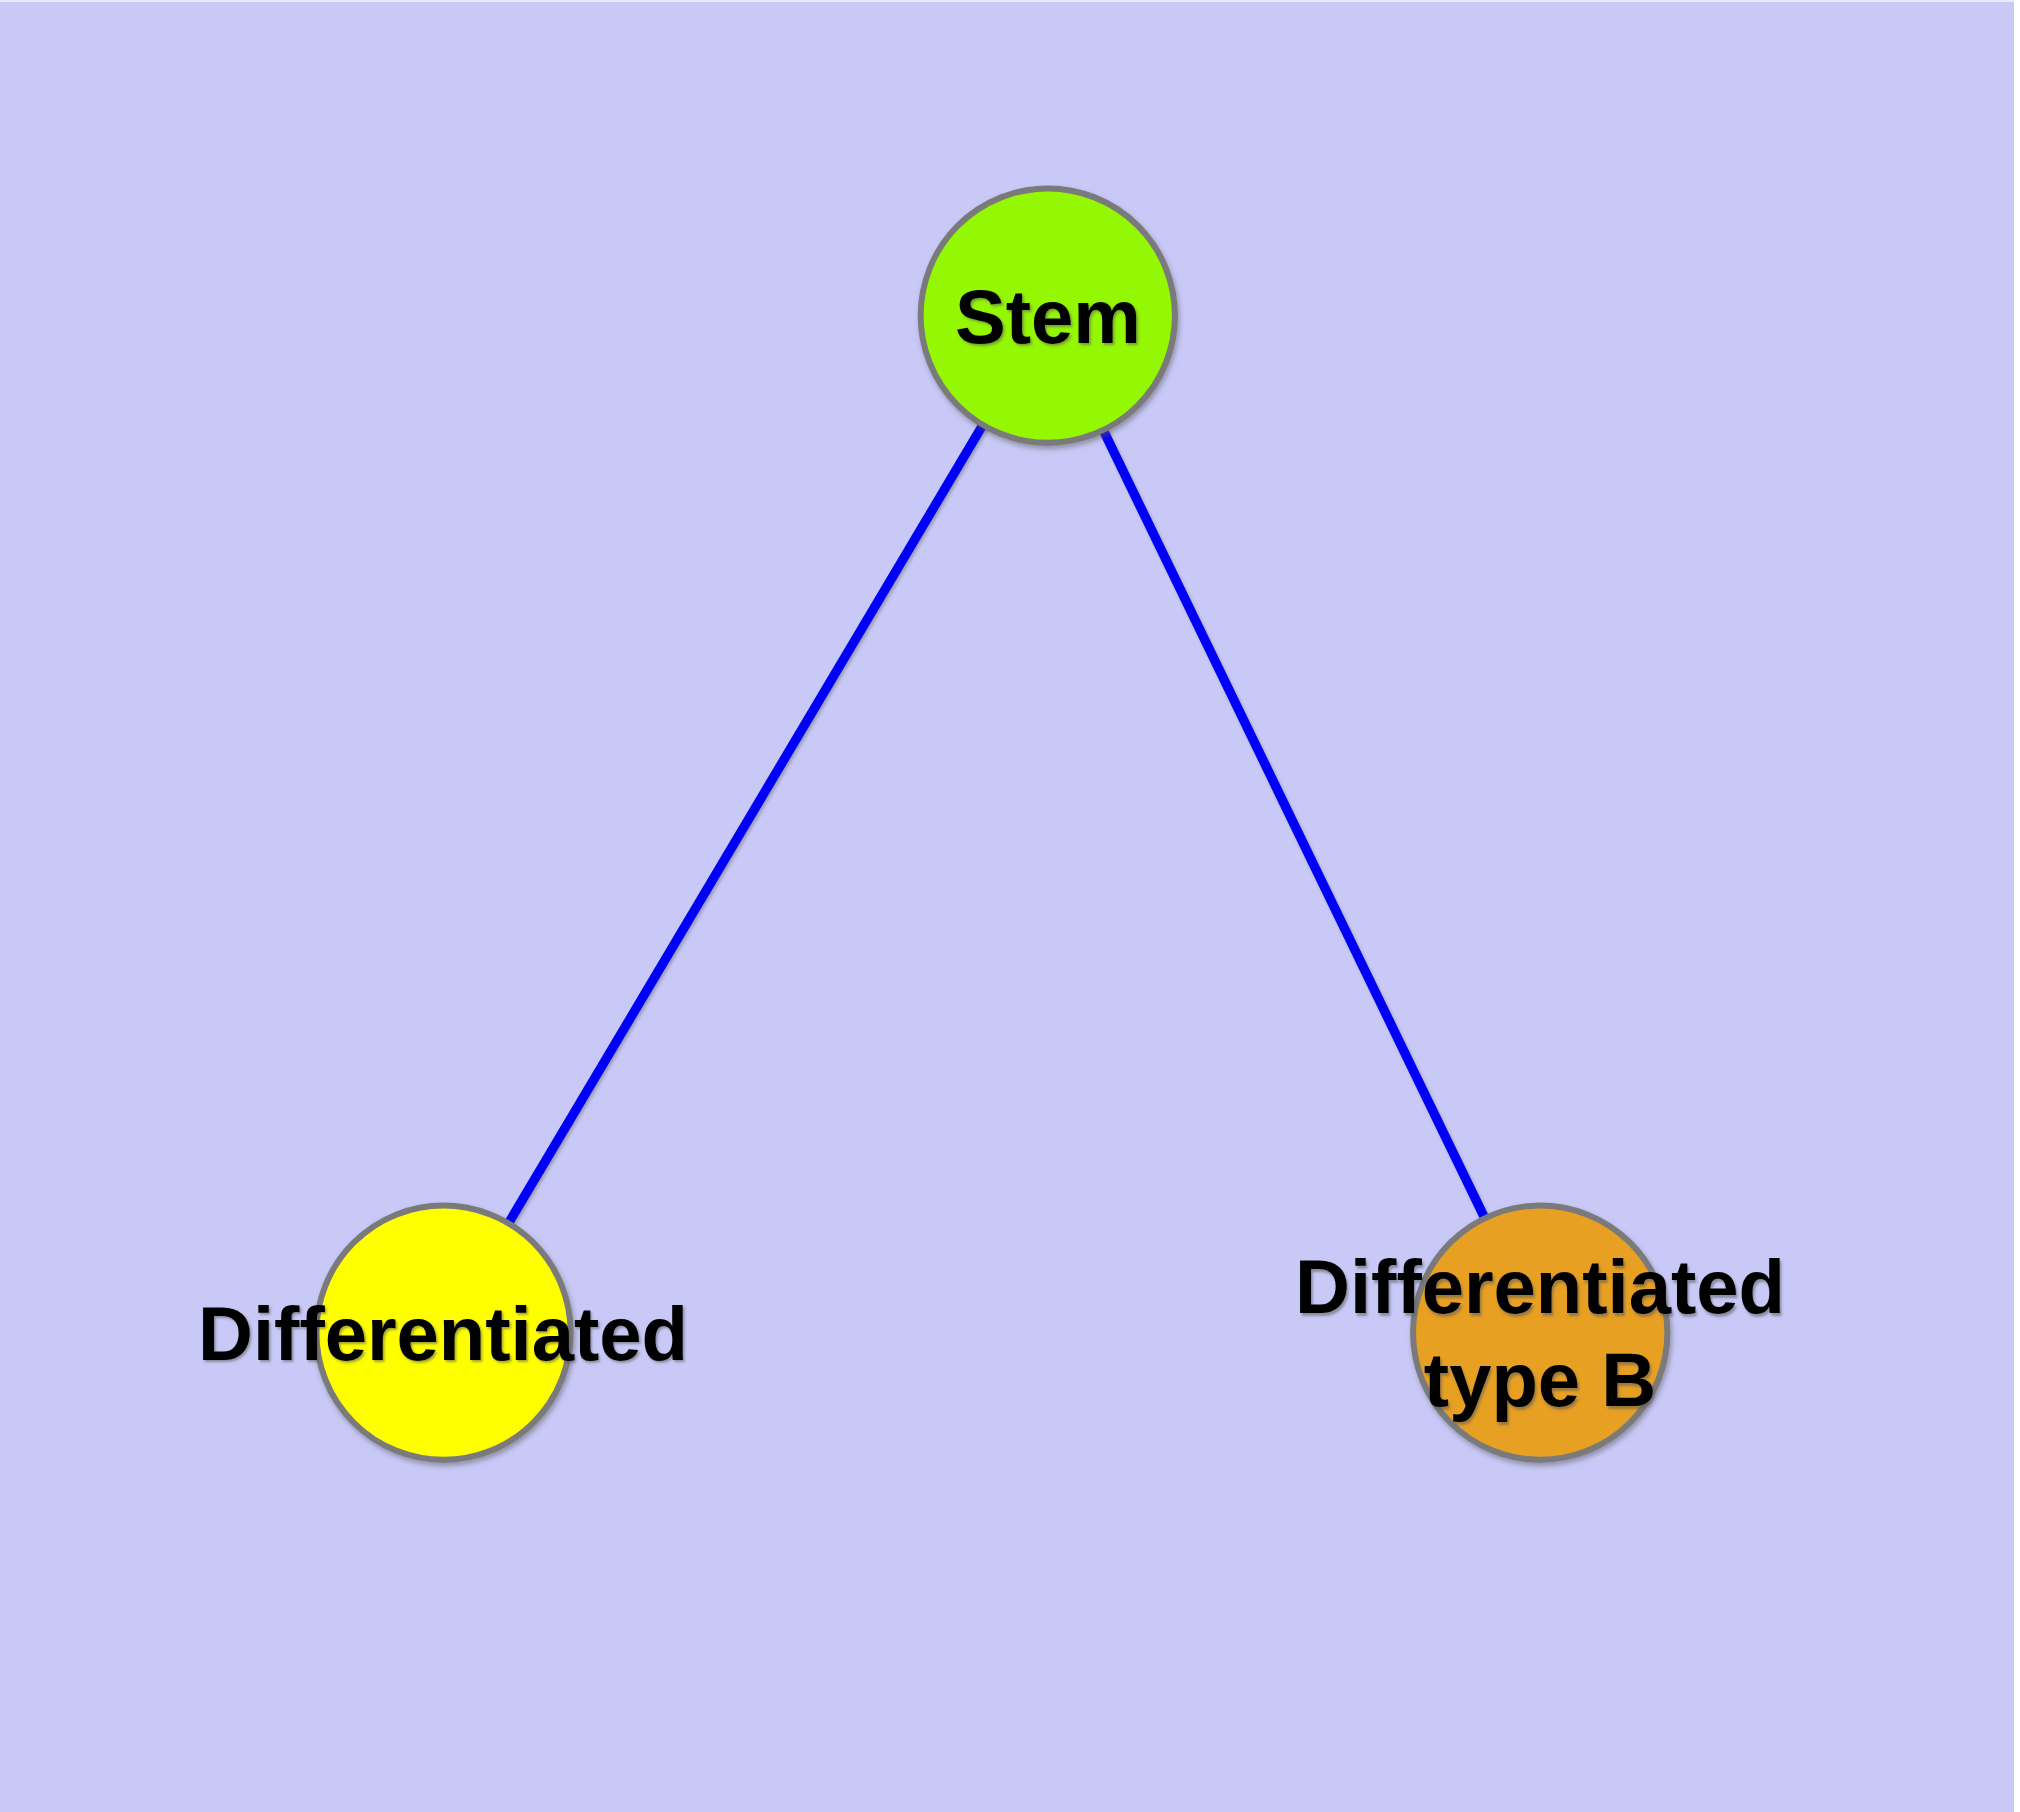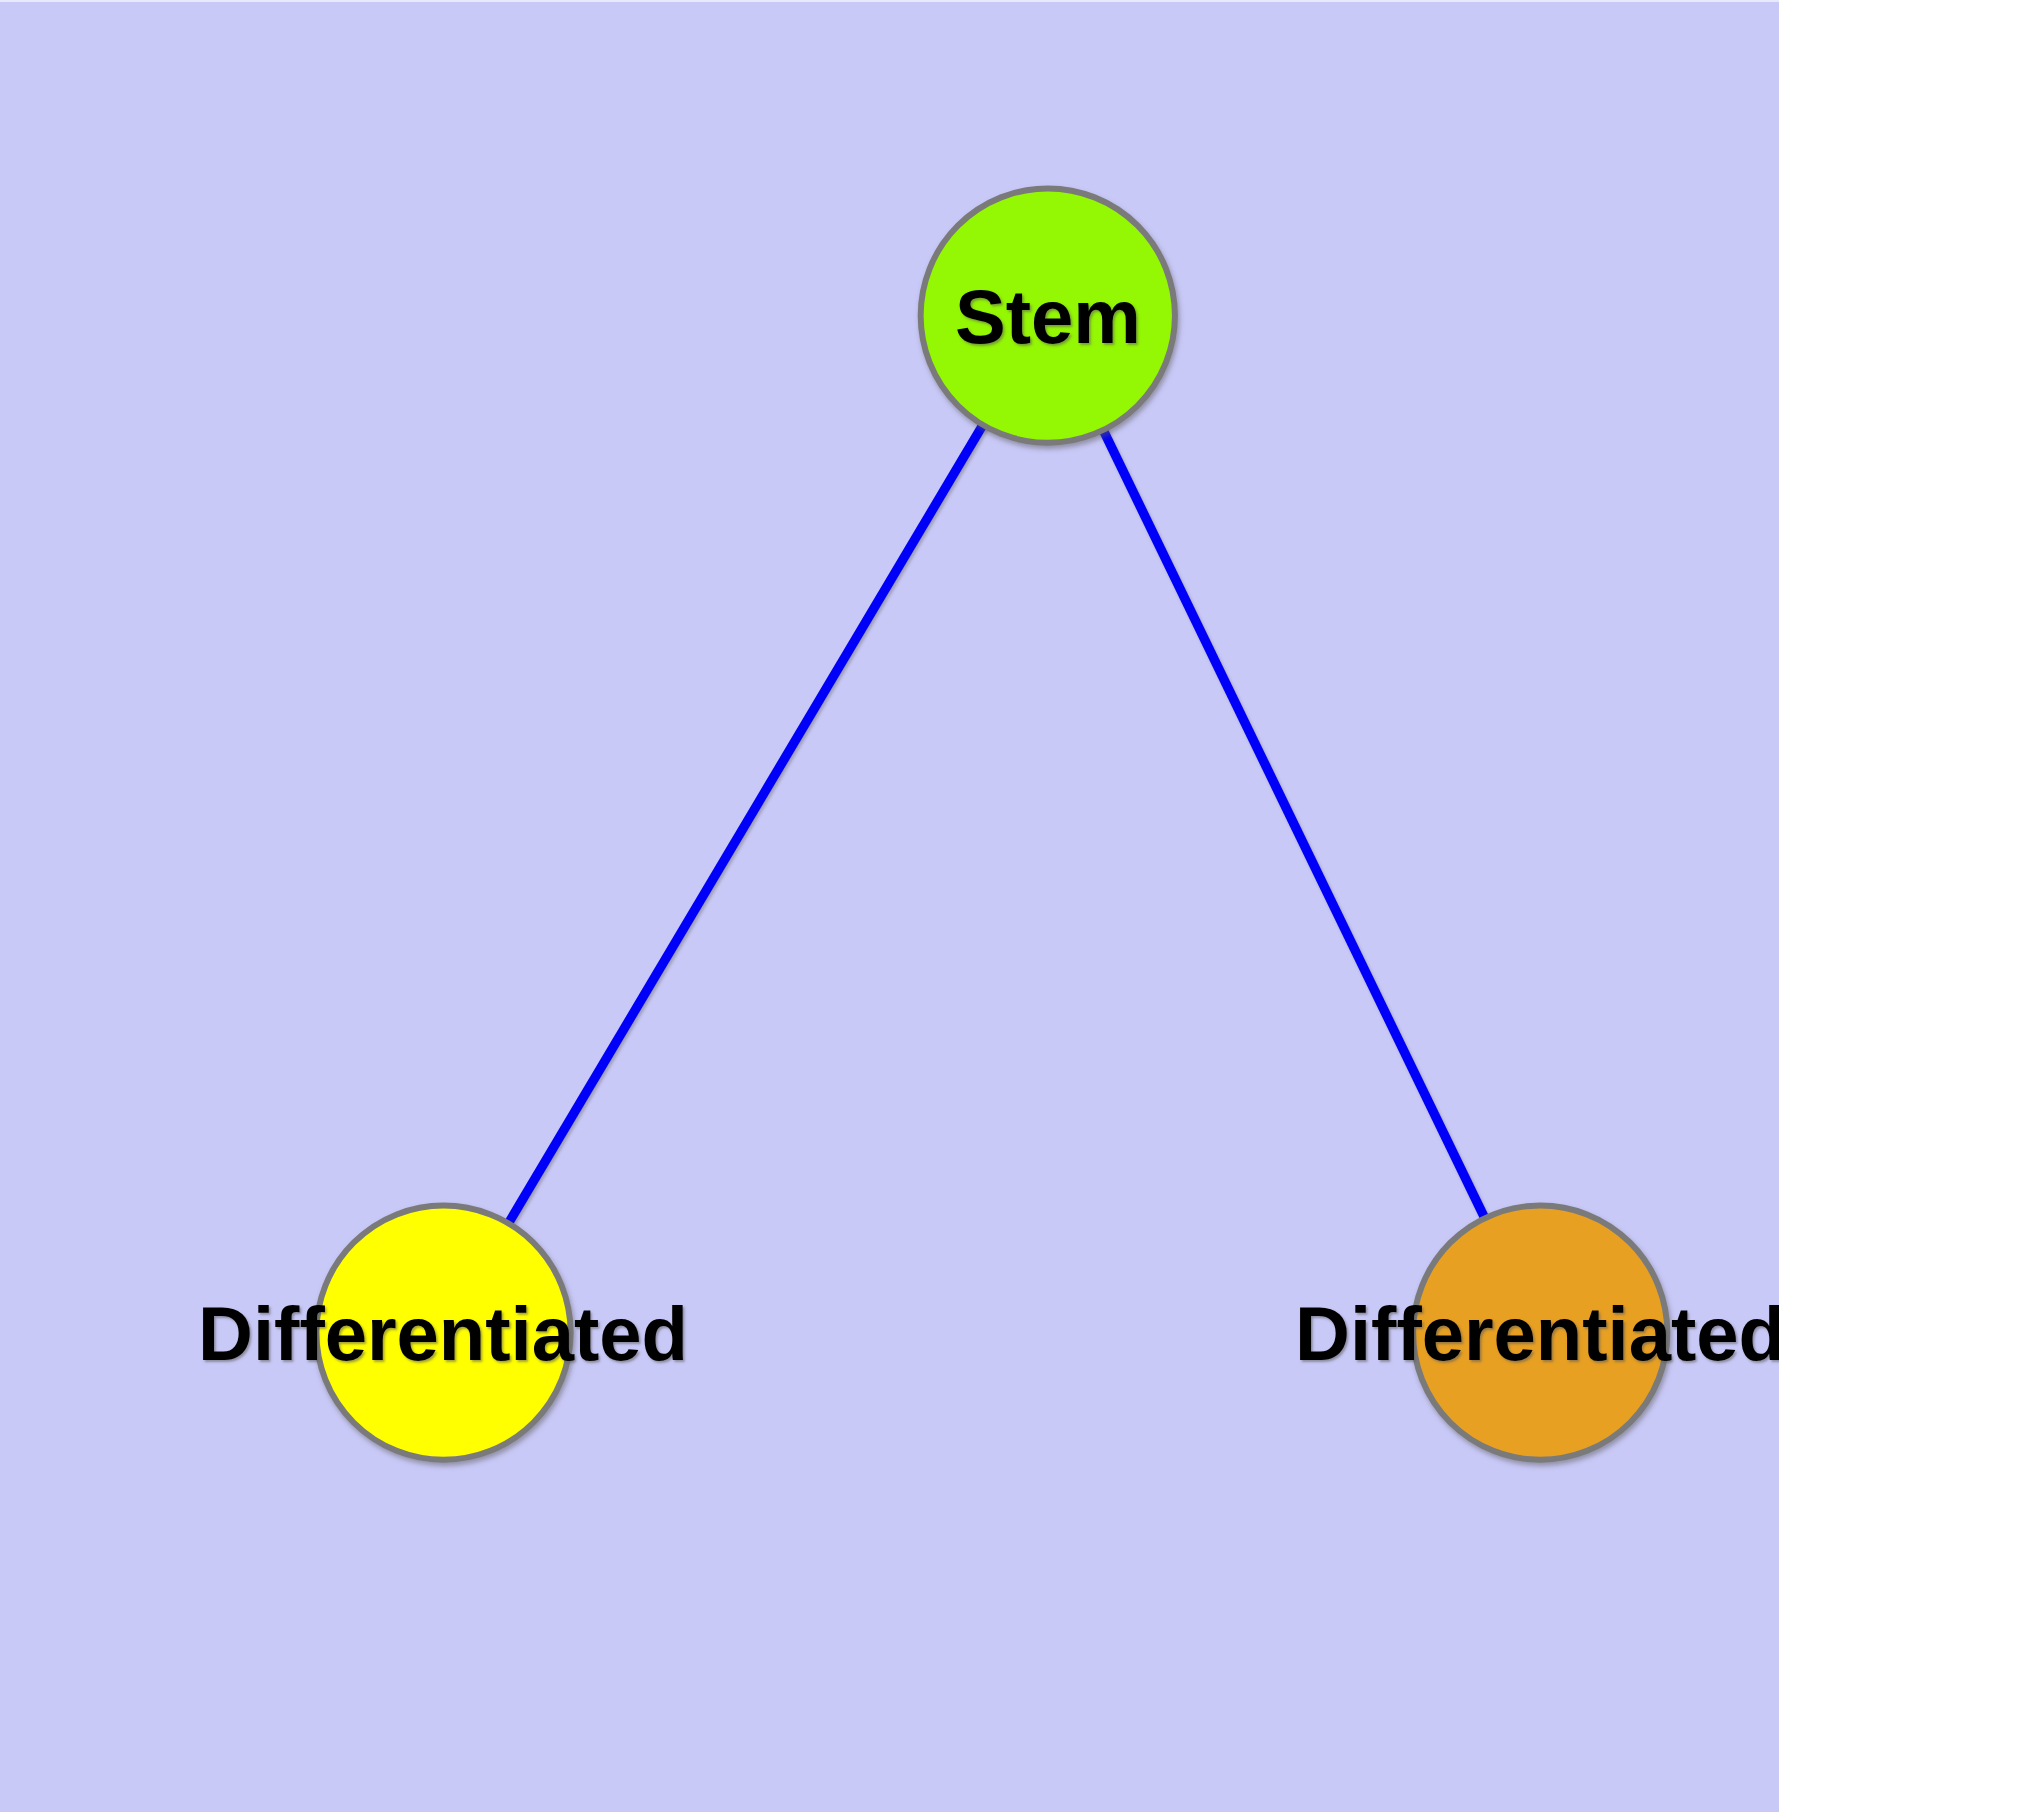--- a/index.html
+++ b/index.html
@@ -41,33 +41,34 @@
   .label-line {
     display: block;
   }
   .label-line:empty {
     display: none;
   }
 </style>
 </head>
 <body>
 
-<div class="stage" style="width: 1779px; height: 1812px; background: rgb(201, 201, 248); padding-left: 40px;">
+<div class="stage" style="width: 2014px; height: 1812px; background: rgb(201, 201, 248); padding-left: 40px;">
   <svg class="graph" width="2021" height="1812" viewBox="0 0 2384 2138">
     <line class="edge" x1="1236" y1="370" x2="523" y2="1570" stroke="#0000F8" stroke-width="11"></line>
     <line class="edge" x1="1236" y1="370" x2="1817" y2="1570" stroke="#0000F8" stroke-width="11"></line>
     <circle class="node" cx="1236" cy="370" r="150" fill="#94F703" stroke="#7A7A7A" stroke-width="7"></circle>
     <circle class="node" cx="523" cy="1570" r="150" fill="#FFFF00" stroke="#7A7A7A" stroke-width="7"></circle>
     <circle class="node" cx="1817" cy="1570" r="150" fill="#E8A023" stroke="#7A7A7A" stroke-width="7"></circle>
   </svg>
 
   <div class="node-label" style="left: 1048px; top: 314px; color: rgb(0, 0, 0);">
     <span class="label-line">Stem</span>
 
   </div>
   <div class="node-label" style="left: 443px; top: 1331px; color: rgb(0, 0, 0);">
     <span class="label-line">Differentiated</span>
   </div>
   <div class="node-label" style="left: 1540px; top: 1331px; color: rgb(0, 0, 0);">
     <span class="label-line">Differentiated</span>
+    <span class="label-line">type B</span>
   </div>
 </div>
 
 
 </body></html>

